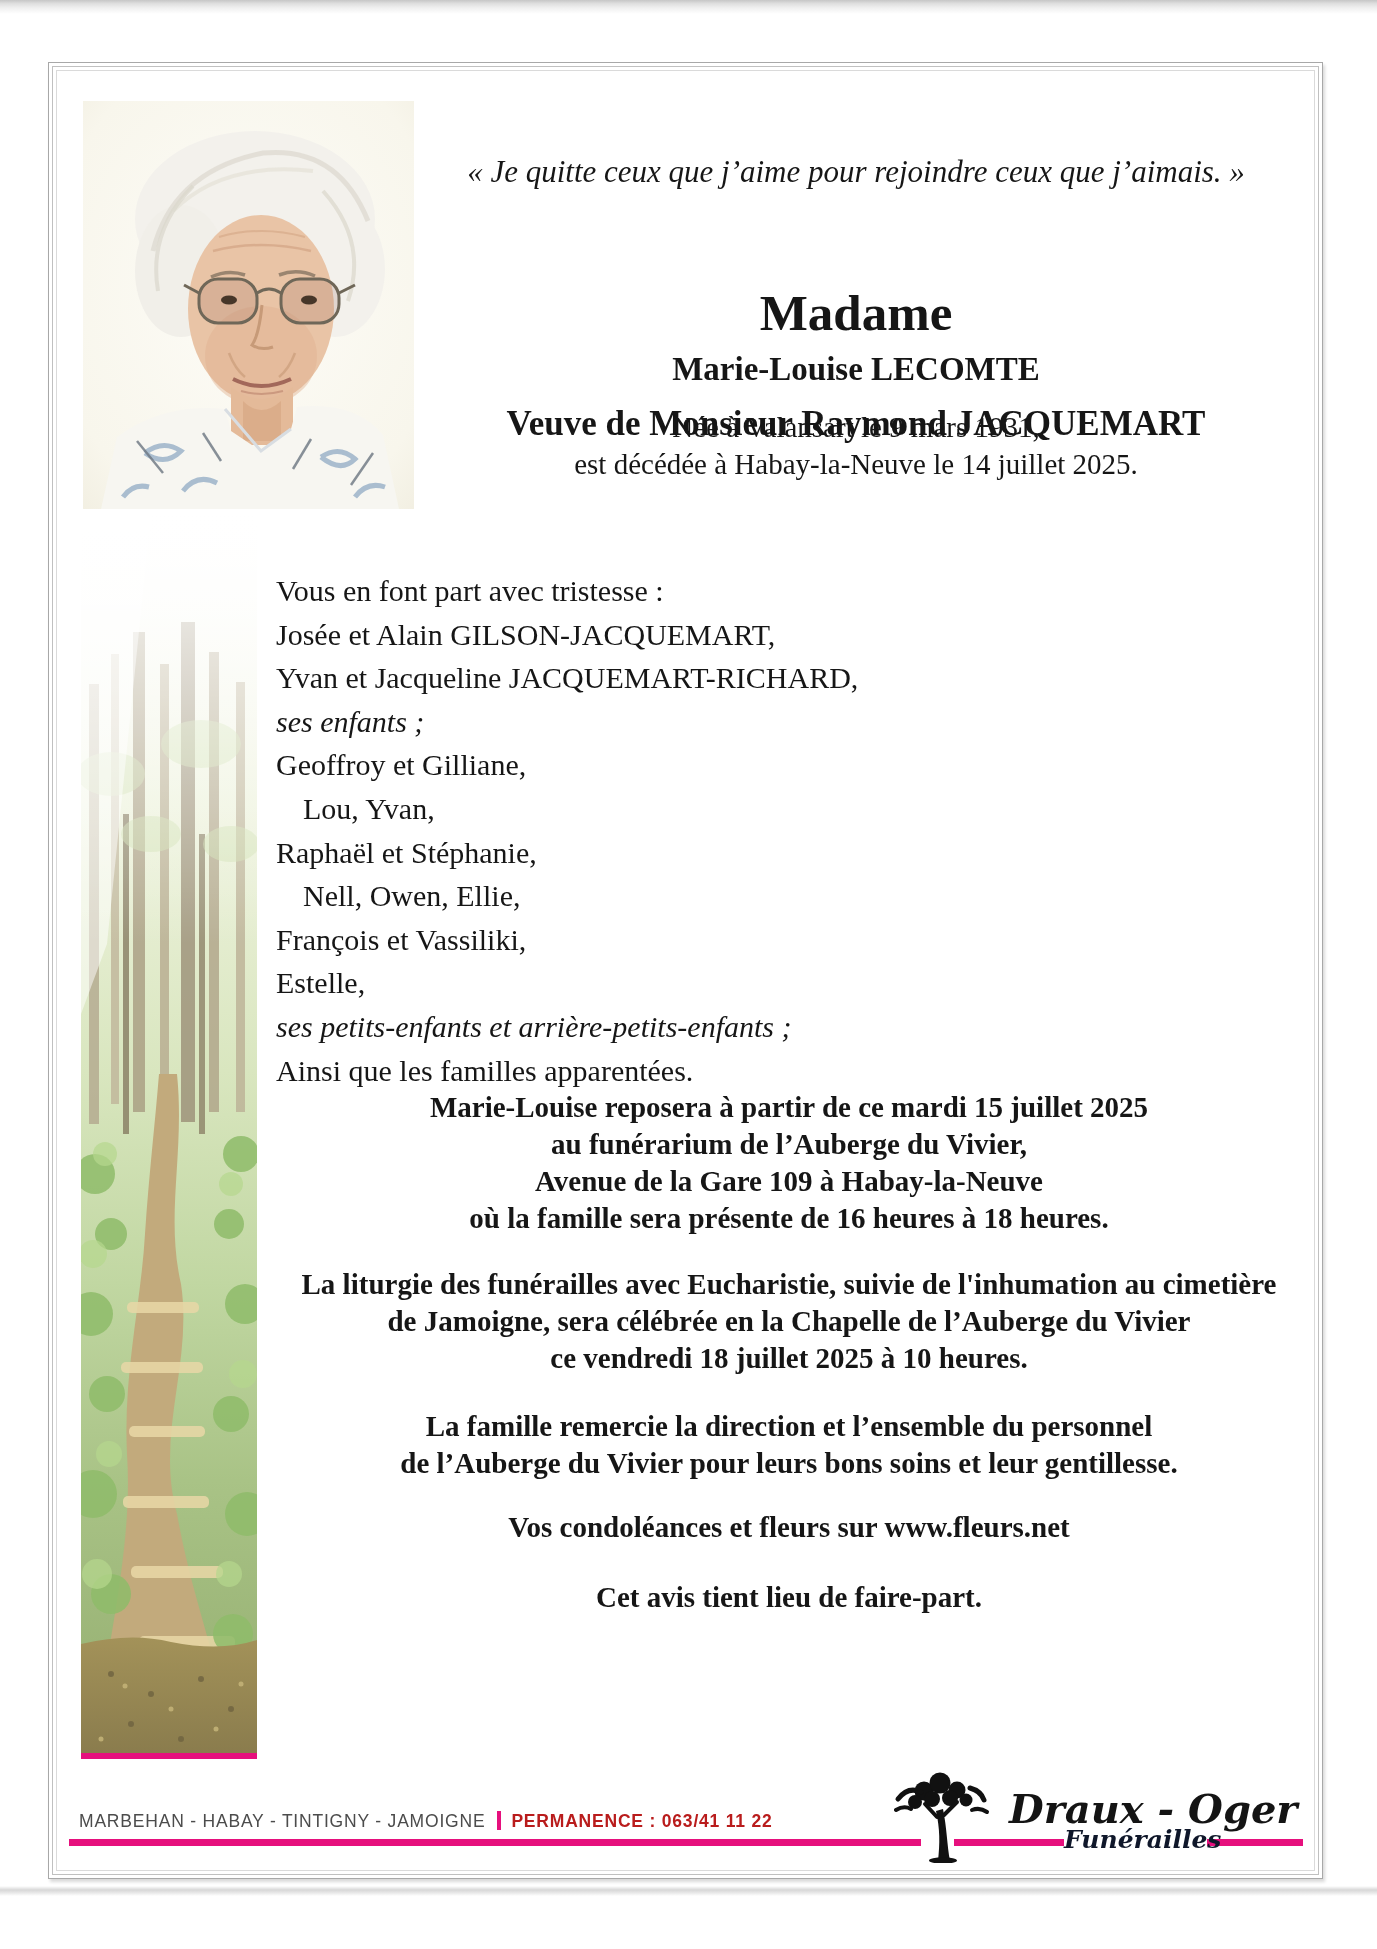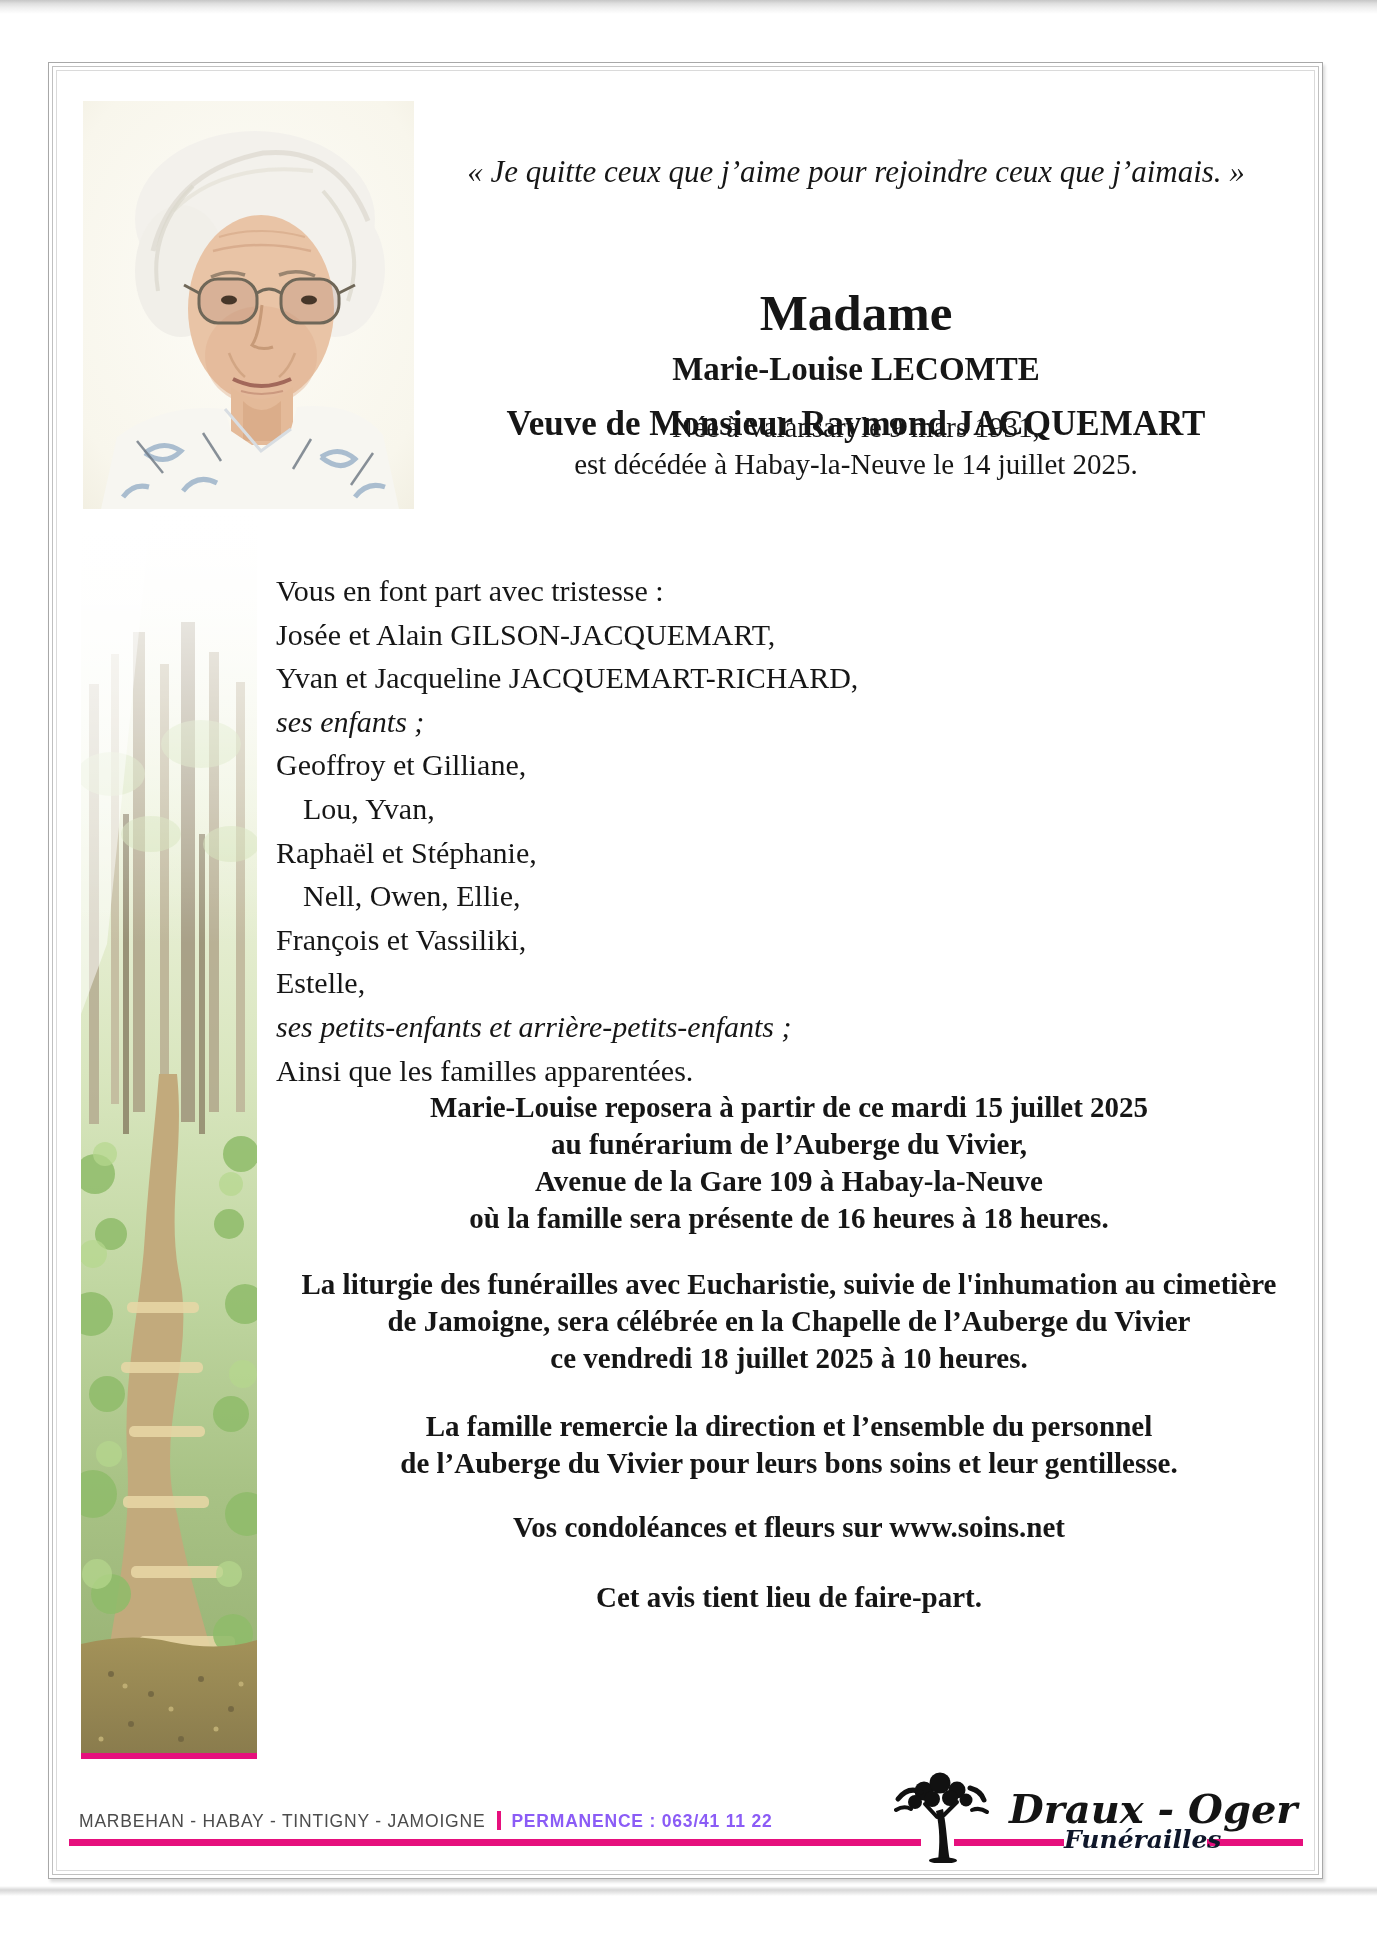--- a/index.html
+++ b/index.html
@@ -55,21 +55,21 @@
   .p-thanks{top:1345px;}
   .p-condolences{top:1446px;}
   .p-notice{top:1516px;}
 
   
   .footer-row{left:30px;top:1748px;font-family:"Liberation Sans",sans-serif;
     font-size:17.5px;letter-spacing:0.8px;white-space:nowrap;}
   .footer-locations{color:#4c4c4c;}
   .footer-sep{display:inline-block;width:4px;height:19px;background:#e6107d;
     margin:0 10px 0 12px;vertical-align:-3px;}
-  .footer-permanence{color:#8b5cf6;font-weight:bold;}
+  .footer-permanence{color:#b91c1c;font-weight:bold;}
 
   .pinkline{top:1776px;height:7px;background:#e6107d;}
   .seg1{left:20px;width:852px;}
   .seg2{left:905px;width:110px;}
   .seg3{left:1158px;width:96px;}
 
   .tree{left:845px;top:1708px;width:96px;height:92px;}
   .brand-name{left:960px;top:1726px;width:250px;text-align:center;
     font-family:"DejaVu Serif",serif;font-style:italic;font-weight:bold;
     font-size:40px;line-height:40px;color:#141414;}
@@ -284,21 +284,21 @@
   <div class="abs para p-liturgy">
     <div>La liturgie des funérailles avec Eucharistie, suivie de l'inhumation au cimetière</div>
     <div>de Jamoigne, sera célébrée en la Chapelle de l’Auberge du Vivier</div>
     <div>ce vendredi 18 juillet 2025 à 10 heures.</div>
   </div>
   <div class="abs para p-thanks">
     <div>La famille remercie la direction et l’ensemble du personnel</div>
     <div>de l’Auberge du Vivier pour leurs bons soins et leur gentillesse.</div>
   </div>
   <div class="abs para p-condolences">
-    <div>Vos condoléances et fleurs sur www.soins.net</div>
+    <div>Vos condoléances et fleurs sur www.fleurs.net</div>
   </div>
   <div class="abs para p-notice">
     <div>Cet avis tient lieu de faire-part.</div>
   </div>
 
   <div class="abs footer-row">
     <span class="footer-locations">MARBEHAN - HABAY - TINTIGNY - JAMOIGNE</span><span class="footer-sep"></span><span class="footer-permanence">PERMANENCE : 063/41 11 22</span>
   </div>
 
   <div class="abs pinkline seg1"></div>

